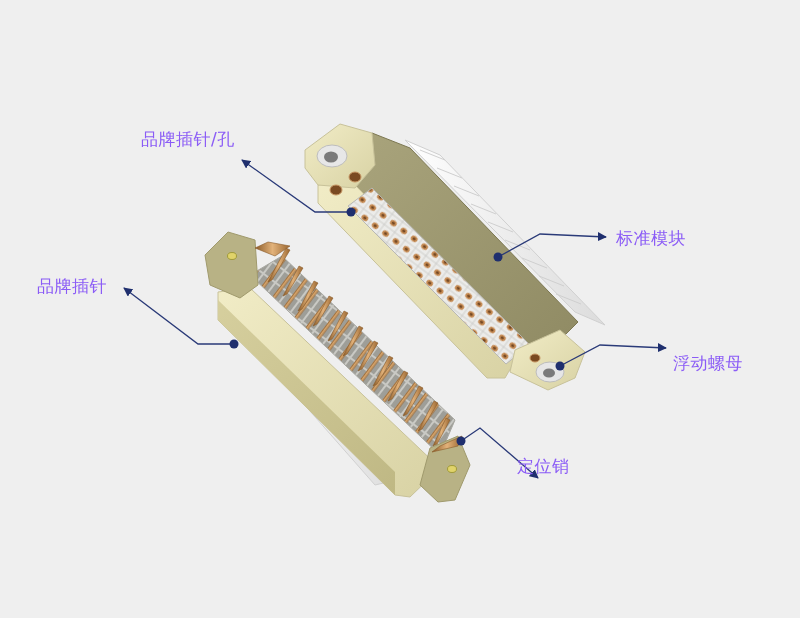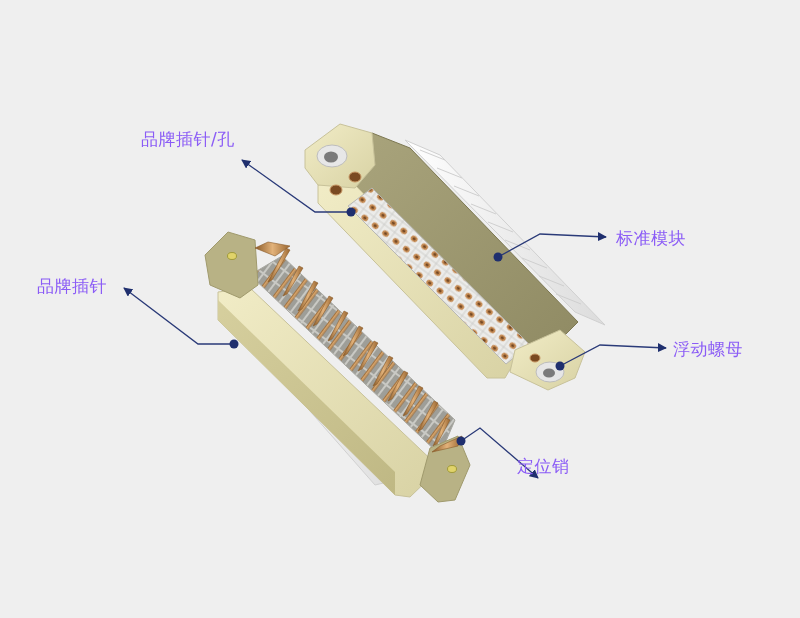--- a/index.html
+++ b/index.html
@@ -163,16 +163,16 @@
       <circle cx="498" cy="257" r="4.5"></circle>
       <circle cx="560" cy="366" r="4.5"></circle>
       <circle cx="234" cy="344" r="4.5"></circle>
       <circle cx="461" cy="441" r="4.5"></circle>
     </g>
   </svg>
 
   
   <div class="label" style="left:141px; top:129px;">品牌插针/孔</div>
   <div class="label" style="left:616px; top:228px;">标准模块</div>
-  <div class="label" style="left:673px; top:339px;">浮动螺母</div>
+  <div class="label" style="left:673px; top:353px;">浮动螺母</div>
   <div class="label" style="left:37px; top:276px;">品牌插针</div>
   <div class="label" style="left:517px; top:456px;">定位销</div>
 </div>
 
 </body></html>

